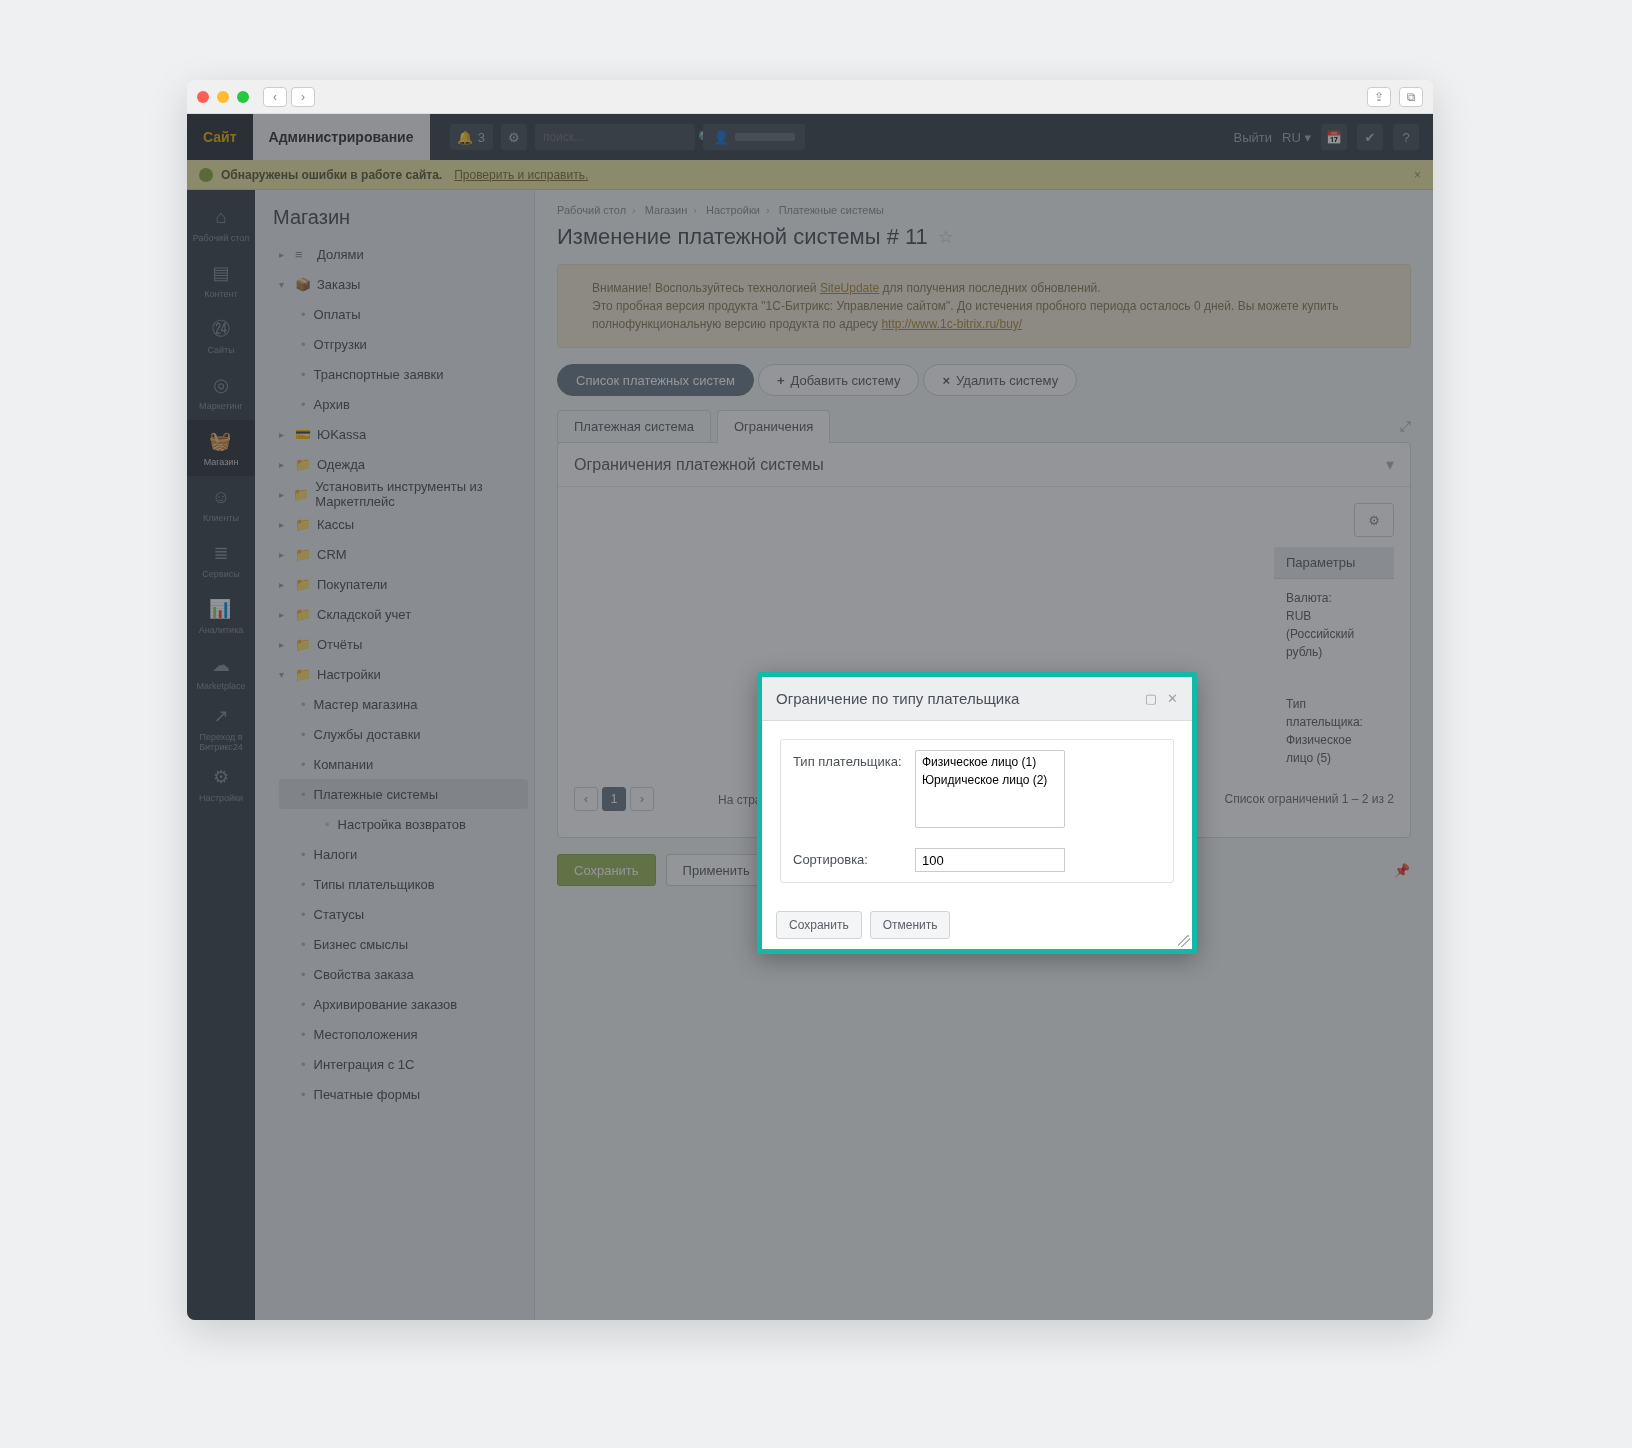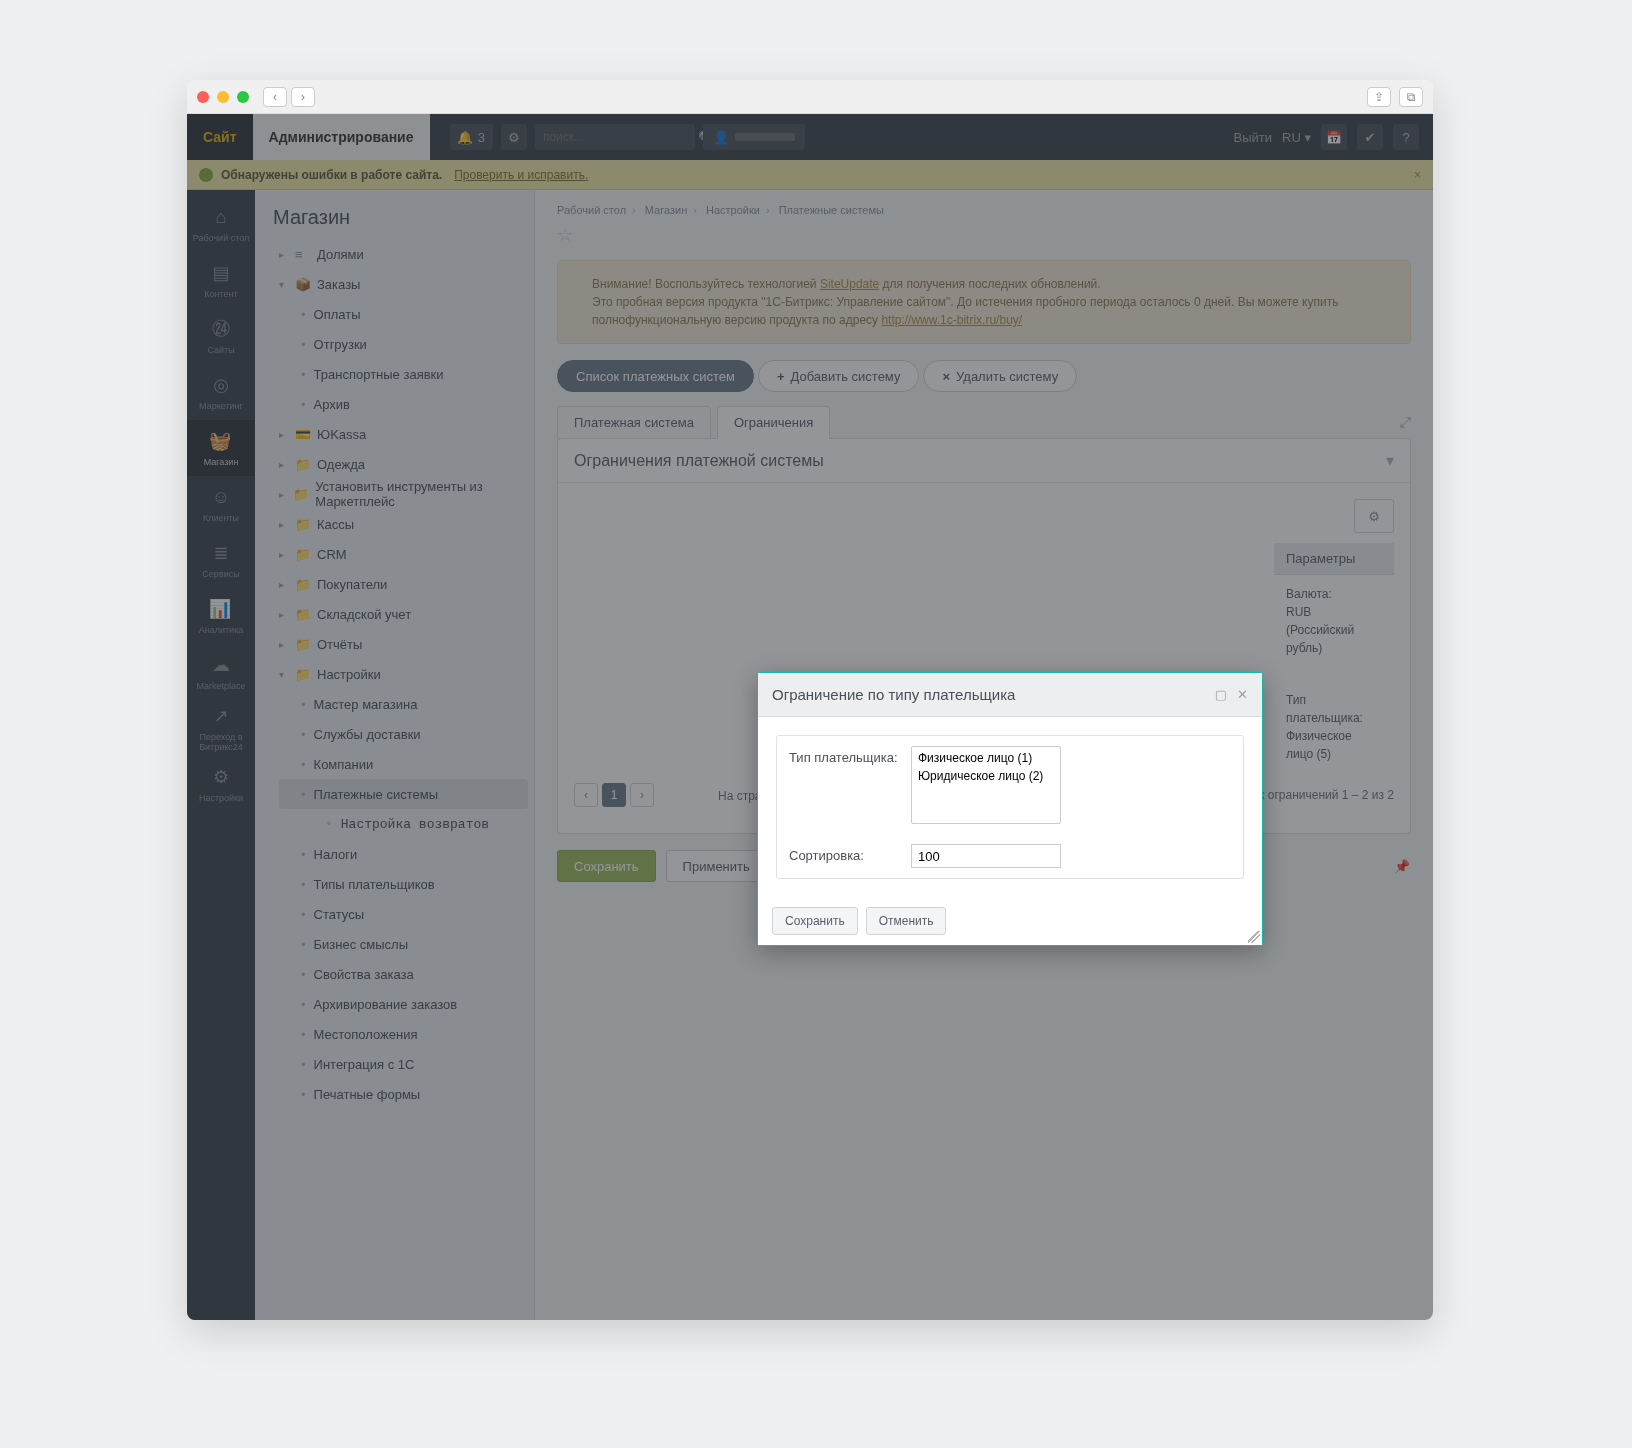--- a/index.html
+++ b/index.html
@@ -36,21 +36,21 @@
 .leftnav .licon { width:24px; height:24px; display:flex; align-items:center; justify-content:center; font-size:18px;}
 .sidenav { width:280px; background:#eaecef; border-right:1px solid #d8dadd; overflow:auto;}
 .sidenav h2 { font-size:20px; font-weight:normal; color:#4a5058; padding:16px 18px 10px;}
 .tree { list-style:none; padding:0 6px 20px 6px;}
 .tree li { position:relative; }
 .tree .row { display:flex; align-items:center; height:30px; padding-left:18px; color:#4a5058; font-size:13px; cursor:pointer; border-radius:3px;}
 .tree .row .arr { width:12px; color:#9aa0a8; font-size:10px; margin-right:4px;}
 .tree .row .ic { width:16px; margin-right:6px; color:#8a9098;}
 .tree ul { list-style:none; padding-left:18px;}
 .tree ul .row { padding-left:18px;}
-.tree ul ul .row { padding-left:24px;font-family:Liberation Mono, monospace;}
+.tree ul ul .row { padding-left:24px;}
 .tree .row.active { background:#d8dce0; }
 .tree .row.bullet::before { content:"•"; color:#b0b4ba; margin-right:8px; margin-left:4px;}
 .tree ul ul .row.bullet::before { color:#c0c4ca; }
 .content { flex:1; overflow:auto; padding: 10px 22px 30px 22px; background:#f5f6f7;}
 .breadcrumbs { font-size:11px; color:#8a9098; margin:4px 0 8px;}
 .breadcrumbs span { color:#8a9098;}
 .breadcrumbs .sep { margin: 0 6px; color:#b0b4ba;}
 h1.title { font-size:22px; color:#4a5058; font-weight:normal; margin-bottom:14px; display:flex; align-items:center; gap:10px;}
 h1 .star { color:#c0c4ca; font-size:18px;}
 .warnbox { background:#f2e9d6; border:1px solid #e6dab8; border-radius:4px; padding:14px 34px; font-size:12px; color:#8a7a54; line-height:1.5; margin-bottom:16px;}
@@ -77,21 +77,21 @@
 .pgbtn { width:24px; height:24px; border:1px solid #d0d4d8; background:#fff; display:flex; align-items:center; justify-content:center; margin-right:4px; border-radius:3px; color:#8a9098;}
 .pgbtn.active { background:#6a7a88; color:#fff; border-color:#6a7a88;}
 .perpage { margin-left:60px;}
 .pager-summary { margin-left:auto;}
 .savebar { margin-top:16px; display:flex; align-items:center; gap:10px;}
 .btn { height:32px; padding:0 16px; border:1px solid #d0d4d8; background:#fff; border-radius:3px; font-size:13px; color:#5a6068; cursor:pointer; display:flex; align-items:center;}
 .btn.green { background:#9ab85a; border-color:#8aa84a; color:#fff;}
 .savebar .pin { margin-left:auto; color:#b0b4ba;}
 
 .overlay { position:absolute; inset:34px 0 0 0; background:rgba(40,44,50,0.5); }
-.dialog { position:absolute; left:570px; top:592px; width:506px; background:#fff; border:1px solid #14b8a6; box-shadow:0 6px 24px rgba(0,0,0,0.3); border-radius:3px;}
+.dialog { position:absolute; left:570px; top:592px; width:440px; background:#fff; border:5px solid #14b8a6; box-shadow:0 6px 24px rgba(0,0,0,0.3); border-radius:3px;}
 .dlg-hdr { height:44px; background:#eceef0; border-bottom:1px solid #d8dcdf; display:flex; align-items:center; padding:0 14px; font-size:15px; color:#4a5058;}
 .dlg-hdr .hicons { margin-left:auto; display:flex; gap:10px; color:#9aa0a8; font-size:13px;}
 .dlg-body { padding:18px; }
 .dlg-form { border:1px solid #e0e2e5; border-radius:3px; }
 .frow { display:flex; padding:10px 12px; align-items:flex-start; }
 .frow label { width:122px; font-size:13px; color:#4a5058; padding-top:4px;}
 .frow select { width:150px; border:1px solid #c8ccd0; font-size:12px; padding:2px;}
 .frow select option { padding:2px 4px;}
 .frow input[type=text] { width:150px; height:24px; border:1px solid #c8ccd0; padding:0 6px; font-size:13px;}
 .dlg-foot { padding:10px 14px; display:flex; gap:8px; background:#fff;}
@@ -378,20 +378,21 @@
       </div>
 
       <div class="content">
         <div class="breadcrumbs">
           <span>Рабочий стол</span><span class="sep">›</span>
           <span>Магазин</span><span class="sep">›</span>
           <span>Настройки</span><span class="sep">›</span>
           <span>Платежные системы</span>
         </div>
         <h1 class="title">
+            <span>Изменение платежной системы # 11</span>
             <span class="star">☆</span>
           </h1>
 
         <div class="warnbox">
           <span>Внимание! Воспользуйтесь технологией </span><a href="#">SiteUpdate</a><span> для получения последних обновлений.</span><br>
           <span>Это пробная версия продукта "1С-Битрикс: Управление сайтом". До истечения пробного периода осталось 0 дней. Вы можете купить полнофункциональную версию продукта по адресу </span><a href="#">http://www.1c-bitrix.ru/buy/</a>
         </div>
 
         <div class="toolbar-row">
           <div class="pillbtn primary">Список платежных систем</div>

